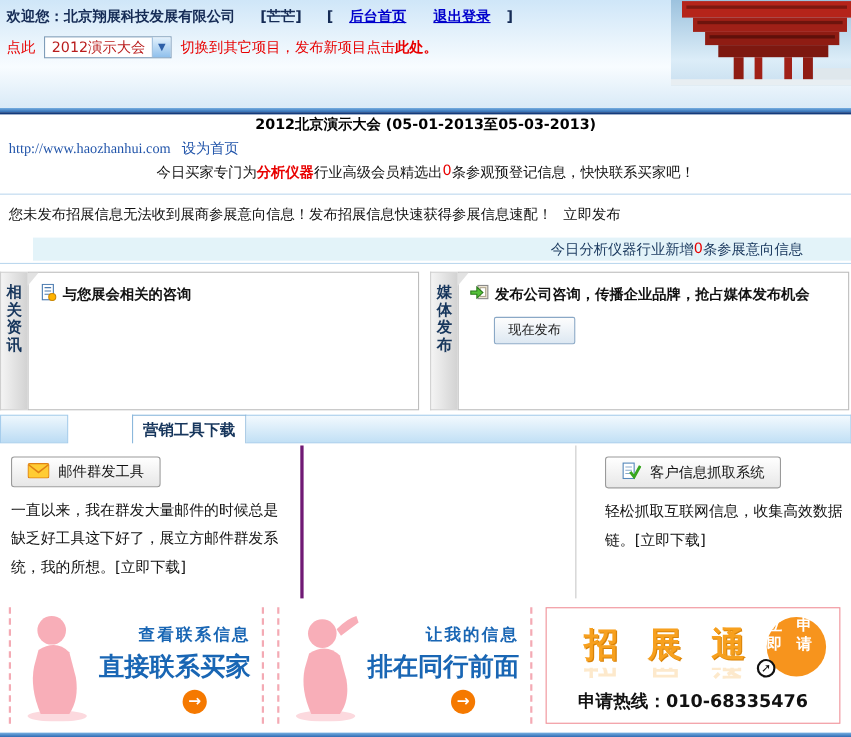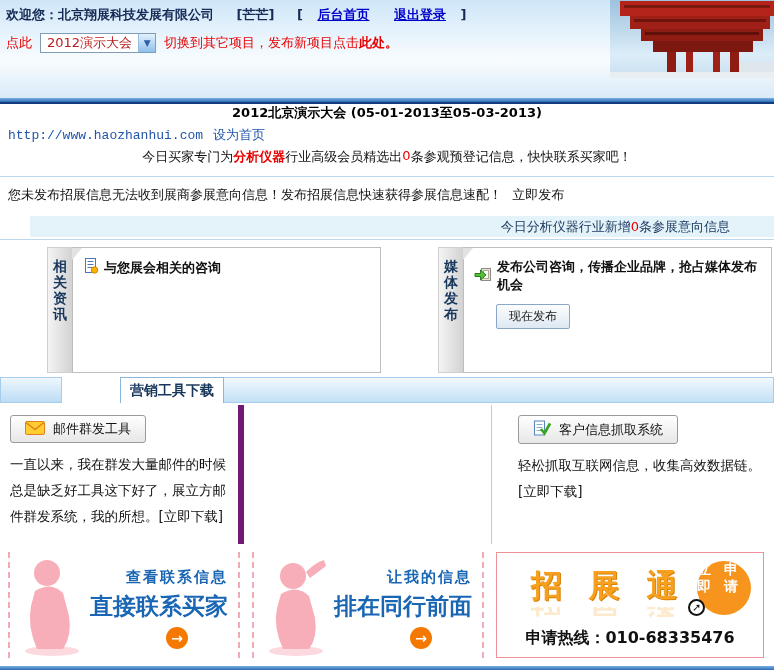--- a/index.html
+++ b/index.html
@@ -20,21 +20,21 @@
   .select-value { padding:0 6px; font-size:13px; color:#b91c1c; min-width:86px; }
   .select-arrow { width:17px; height:18px; display:flex; align-items:center; justify-content:center;
     background:linear-gradient(180deg,#e3f1fc,#8fc0ec); border-left:1px solid #9cbede; color:#2c5fa8; font-size:9px; }
   .building { position:absolute; right:0; top:0; }
 
   .blue-bar { height:6px; background:linear-gradient(180deg,#79b1e2,#2f6cb4); border-bottom:2px solid #123a7c; }
 
   
   .title-row { height:18px; display:flex; align-items:center; justify-content:center; font-size:13px; font-weight:bold; color:#000; }
   .site-row { height:26px; display:flex; align-items:center; padding-left:8px;
-    font-family:Liberation Mono, monospace; font-size:13px; color:#2255aa; }
+    font-family:Liberation Serif, serif; font-size:13px; color:#2255aa; }
   .site-row .sethome { margin-left:10px; cursor:pointer; }
 
   
   .tabrow { display:flex; height:26px; margin-top:4px; }
   .tabrow .stub { width:62px; background:linear-gradient(180deg,#eef7fd,#bcdcf4); border:1px solid #a6cdec; }
   .tabrow .gap { width:58px; }
   .tabrow .tab { width:98px; background:#fff; border:1px solid #8cb8dc; border-bottom:none;
     display:flex; align-items:center; justify-content:center; font-weight:bold; color:#17365c; font-size:14px; cursor:pointer; }
   .tabrow .strip { flex:1; background:linear-gradient(180deg,#f2f9fe,#c2e0f5); border:1px solid #a6cdec; border-left:none; }
 
@@ -42,35 +42,35 @@
   .notice-row { height:29px; display:flex; align-items:flex-start; justify-content:center;
     font-size:13px; color:#111; border-bottom:1px solid #bcd8ee; }
   .warning-row { padding:9px 8px 4px 8px; font-size:13px; color:#111; }
   .warning-row .act { cursor:pointer; margin-left:6px; }
   .daily-strip { margin:8px 0 0 30px; height:21px; background:#e3f3f9; display:flex; align-items:center;
     justify-content:flex-end; padding-right:44px; font-size:13px; color:#17365c; }
   .section-line { border-bottom:1px solid #bcd8ee; margin-top:2px; }
 
   
   .panels { display:flex; gap:10px; padding:7px 2px 0 0; height:133px; }
-  .panel { flex:1; display:flex;padding-left:47px; }
+  .panel { flex:1; display:flex; }
   .vside { width:25px; position:relative; background:linear-gradient(90deg,#f4f4f4,#d2d2d2);
     border:1px solid #cfcfcf; border-right:none; font-weight:bold; color:#17365c; font-size:14px;
     line-height:16px; text-align:center; padding-top:10px; word-break:break-all; }
   .vside::after { content:""; position:absolute; right:-10px; top:0; width:0; height:0;
     border-top:12px solid #e2e2e2; border-right:10px solid transparent; z-index:2; }
   .pbox { flex:1; border:1px solid #bdbdbd; background:#fff; padding:10px 10px; position:relative; z-index:1; }
   .phead { display:flex; align-items:center; gap:5px; font-size:13px; font-weight:bold; color:#111; }
   .pub-btn { margin:10px 0 0 22px; padding:3px 12px; font-size:12px; color:#222; cursor:pointer;
     background:linear-gradient(180deg,#fdfdfd,#dde8f2); border:1px solid #8aa8c6; border-radius:2px; }
 
   
   .tools { display:flex; height:139px; margin-top:2px; }
   .tcol { padding:10px 8px 0 10px; }
-  .tcol1 { width:244px; border-right:6px solid #701a75; }
+  .tcol1 { width:276px; border-right:3px solid #701a75; }
   .tcol2 { width:248px; border-right:1px solid #c9c9c9; }
   .tcol3 { flex:1; padding-left:26px; }
   .tool-btn { display:inline-flex; align-items:center; gap:8px; padding:4px 14px; font-size:13px; color:#111;
     background:linear-gradient(180deg,#ffffff,#e7e7e7); border:1px solid #9a9a9a; border-radius:3px; cursor:pointer; }
   .tool-desc { margin-top:8px; font-size:13.5px; color:#111; line-height:26px; }
   .tool-desc .dl { cursor:pointer; }
 
   
   .banners { display:flex; gap:12px; padding:8px 8px 0 8px; height:118px; }
   .banner { position:relative; background:#fff; cursor:pointer; }

